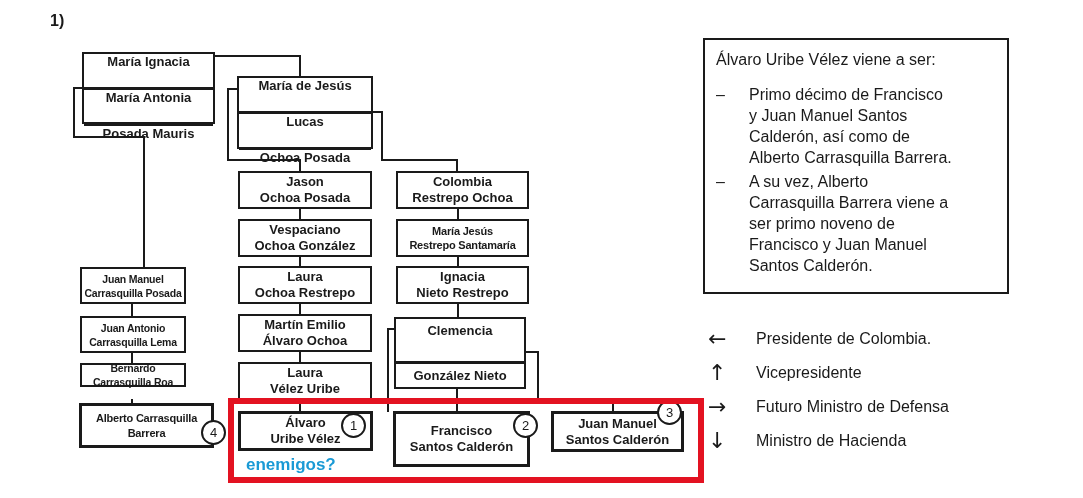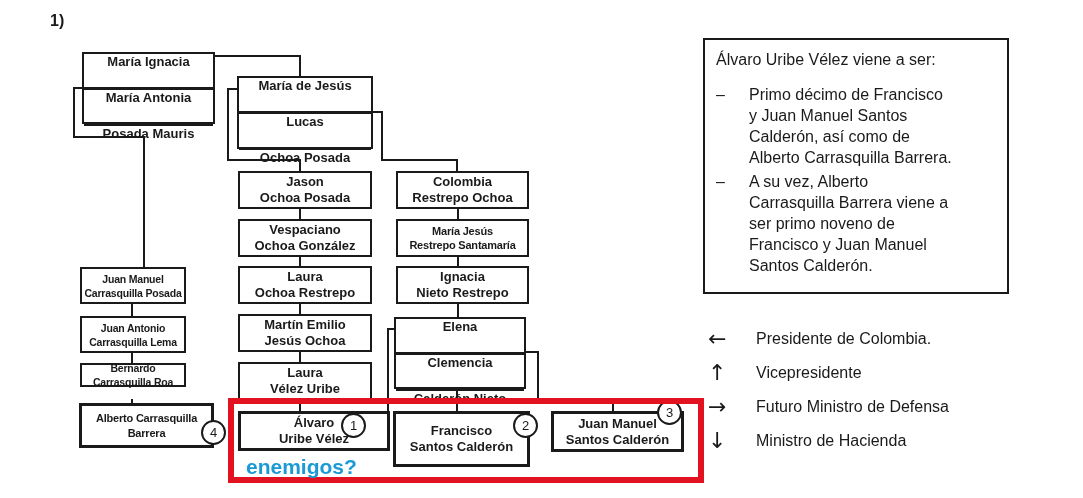--- a/index.html
+++ b/index.html
@@ -40,21 +40,21 @@
     position:absolute;width:25px;height:25px;border:2px solid var(--ink);
     border-radius:50%;background:#fff;box-sizing:border-box;
     display:flex;align-items:center;justify-content:center;
     font-size:13px;font-weight:normal;z-index:3;
   }
   .red-rect{
     position:absolute;border:6px solid var(--red);box-sizing:border-box;
     z-index:4;background:transparent;
   }
   .annotation{
-    position:absolute;font-size:21px;font-weight:bold;color:var(--blue);
+    position:absolute;font-size:17px;font-weight:bold;color:var(--blue);
     z-index:5;white-space:nowrap;
   }
   
   .info-box{
     position:absolute;border:2px solid var(--ink);box-sizing:border-box;
     padding:9px 11px;font-size:16px;line-height:21px;z-index:2;background:#fff;
   }
   .info-title{margin:0 0 14px 0;white-space:nowrap;}
   .bullet{display:flex;margin-top:3px;}
   .bullet .marker{width:33px;flex:none;}
@@ -116,23 +116,22 @@
     <div class="cell">María Ignacia</div>
     <div class="cell">María Antonia</div>
     <div class="cell">Posada Mauris</div>
   </div>
   <div class="group" style="left:237px;top:76px;width:136px;height:73px;">
     <div class="cell">María de Jesús</div>
     <div class="cell">Lucas</div>
     <div class="cell">Ochoa Posada</div>
   </div>
   <div class="group" style="left:394px;top:317px;width:132px;height:72px;">
-    <div class="cell">Elena</div>
     <div class="cell">Clemencia</div>
-    <div class="cell">Calderón Nieto</div>
+    <div class="cell">González Nieto</div>
   </div>
 
   <div class="node small" style="left:80px;top:267px;width:106px;height:37px;">
     <span>Juan Manuel</span>
     <span>Carrasquilla Posada</span>
   </div>
   <div class="node small" style="left:80px;top:316px;width:106px;height:37px;">
     <span>Juan Antonio</span>
     <span>Carrasquilla Lema</span>
   </div>
@@ -152,27 +151,27 @@
   <div class="node" style="left:238px;top:219px;width:134px;height:38px;">
     <span>Vespaciano</span>
     <span>Ochoa González</span>
   </div>
   <div class="node" style="left:238px;top:266px;width:134px;height:38px;">
     <span>Laura</span>
     <span>Ochoa Restrepo</span>
   </div>
   <div class="node" style="left:238px;top:314px;width:134px;height:38px;">
     <span>Martín Emilio</span>
-    <span>Jesús Ochoa</span>
+    <span>Álvaro Ochoa</span>
   </div>
   <div class="node" style="left:238px;top:362px;width:134px;height:38px;">
     <span>Laura</span>
     <span>Vélez Uribe</span>
   </div>
-  <div class="node thick" style="left:238px;top:411px;width:152px;height:40px;">
+  <div class="node thick" style="left:238px;top:411px;width:135px;height:40px;">
     <span>Álvaro</span>
     <span>Uribe Vélez</span>
   </div>
 
   <div class="node" style="left:396px;top:171px;width:133px;height:38px;">
     <span>Colombia</span>
     <span>Restrepo Ochoa</span>
   </div>
   <div class="node narrow" style="left:396px;top:219px;width:133px;height:38px;">
     <span>María Jesús</span>

